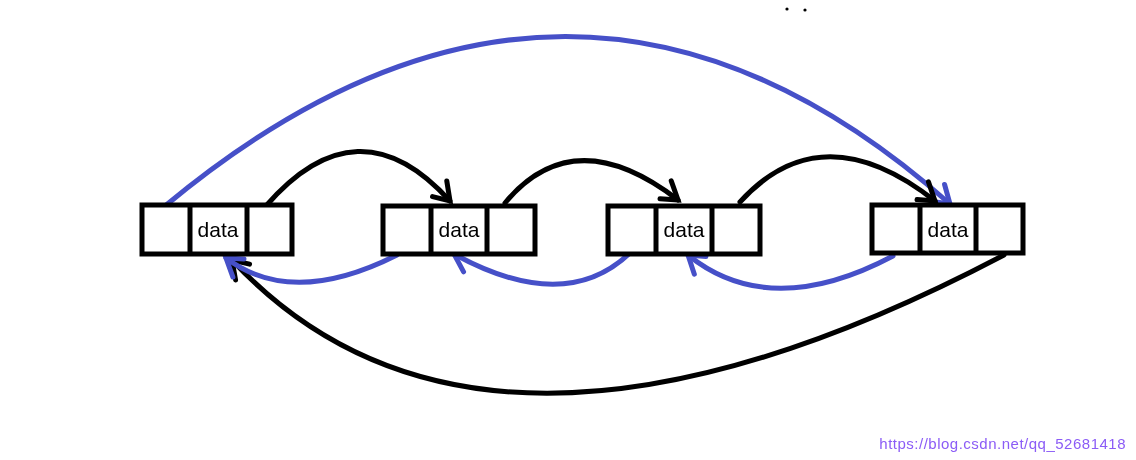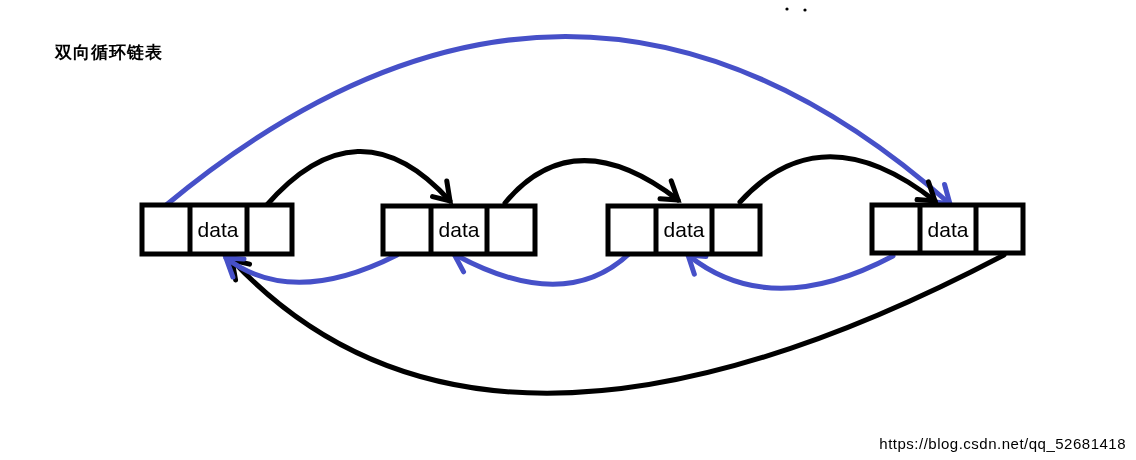--- a/index.html
+++ b/index.html
@@ -22,21 +22,21 @@
     font-size: 17px;
     font-weight: bold;
     color: #000000;
     letter-spacing: 1px;
   }
   .watermark {
     position: absolute;
     right: 10px;
     bottom: 8px;
     font-size: 15px;
-    color: #000000;
+    color: #8b5cf6;
     letter-spacing: 0.5px;
   }
   svg { display: block; }
   .node-rect {
     fill: #ffffff;
     stroke: #000000;
     stroke-width: 5;
   }
   .node-divider {
     stroke: #000000;
@@ -61,21 +61,20 @@
     stroke-linecap: round;
     stroke-linejoin: miter;
   }
   .dot { fill: #000000; }
 </style>
 </head>
 <body>
 
 <div class="canvas">
 
-  <div class="diagram-title">双向循环链表</div>
 
   <svg width="1136" height="460" viewBox="0 0 1136 460">
 
     <defs>
       <marker id="arrow-fwd" markerUnits="userSpaceOnUse" markerWidth="40" markerHeight="40" refX="0" refY="0" orient="auto" style="overflow:visible">
         <path class="marker-v fwd" d="M -17,-11 L 0,0 L -15,10"></path>
       </marker>
       <marker id="arrow-bwd" markerUnits="userSpaceOnUse" markerWidth="40" markerHeight="40" refX="0" refY="0" orient="auto" style="overflow:visible">
         <path class="marker-v bwd" d="M -17,-11 L 0,0 L -15,10"></path>
       </marker>

